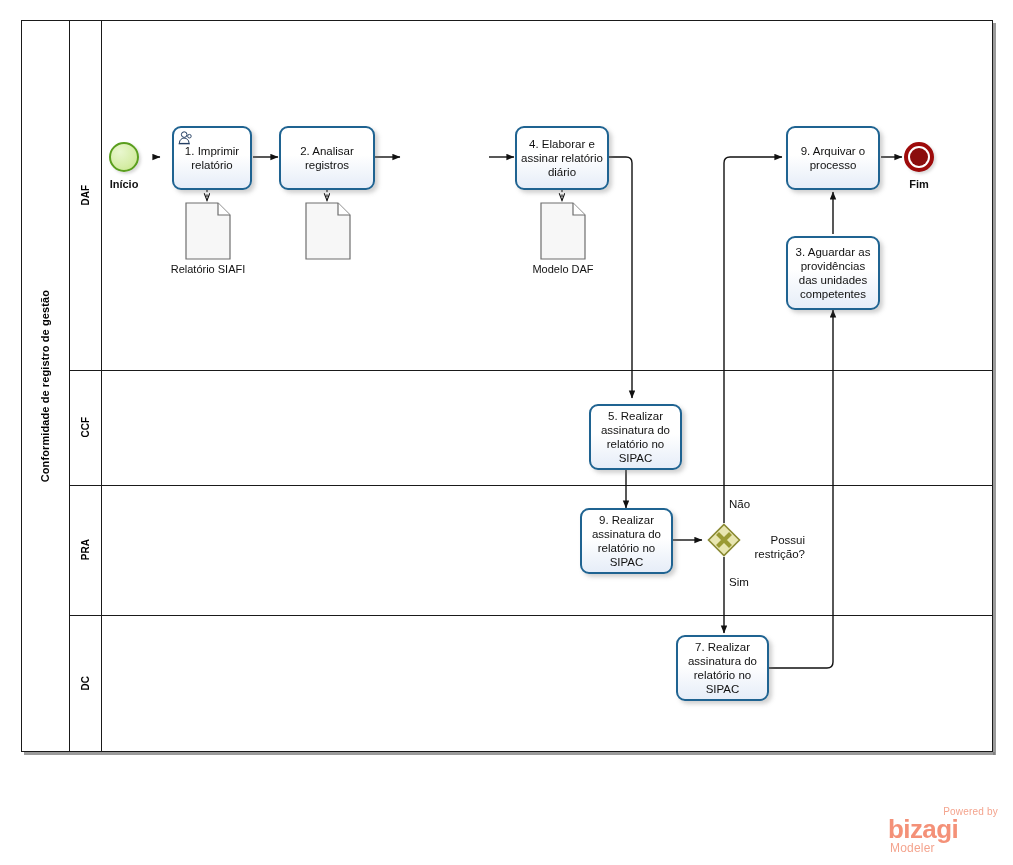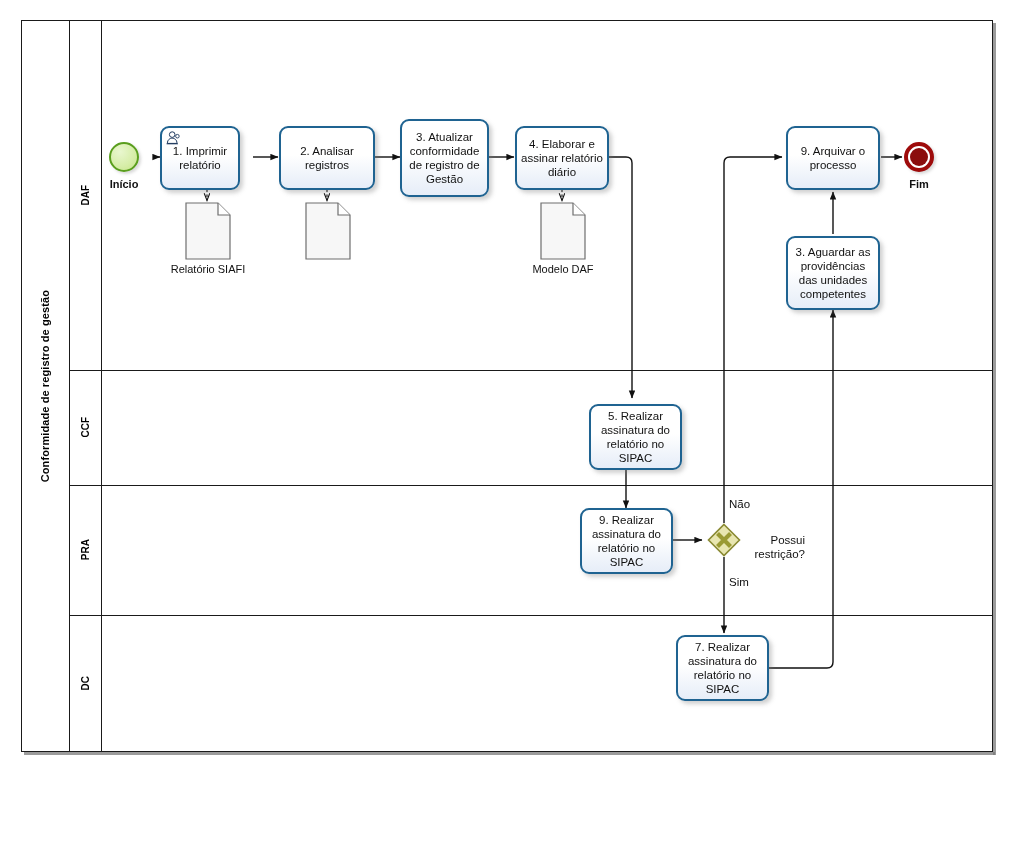--- a/index.html
+++ b/index.html
@@ -309,37 +309,34 @@
       <path d="M562,190 L562,200" marker-end="url(#arwo)"></path>
     </g>
   </svg>
 
   <div class="ev-start" style="left:109px;top:142px;"></div>
   <div class="ev-caption" style="left:94px;top:178px;width:60px;">Início</div>
 
   <div class="ev-end" style="left:904px;top:142px;"></div>
   <div class="ev-caption" style="left:889px;top:178px;width:60px;">Fim</div>
 
-  <div class="task" style="left:160px;top:126px;width:80px;height:64px;align-items:center;">
+  <div class="task" style="left:172px;top:126px;width:80px;height:64px;align-items:center;">
     <svg class="user-icon" viewBox="0 0 16 14">
       <circle cx="6.2" cy="3.6" r="2.8" fill="none" stroke="#1f3a5f" stroke-width="1"></circle>
       <path d="M1.4,12.4 C1.4,8.6 4,7.2 6.2,7.2 C8.4,7.2 11,8.6 11,12.4 Z" fill="none" stroke="#1f3a5f" stroke-width="1"></path>
       <path d="M0.6,12.8 L12,12.8" stroke="#1f3a5f" stroke-width="1"></path>
       <circle cx="11.4" cy="5.2" r="1.8" fill="none" stroke="#1f3a5f" stroke-width="0.9"></circle>
     </svg>
     <span class="tlabel">1. Imprimir relatório</span>
   </div>
 
   <div class="task" style="left:279px;top:126px;width:96px;height:64px;">
     <span class="tlabel">2. Analisar registros</span>
   </div>
 
-  <div class="task" style="left:400px;top:119px;width:89px;height:78px;">
-    <span class="tlabel">3. Atualizar conformidade de registro de Gestão</span>
-  </div>
 
   <div class="task" style="left:515px;top:126px;width:94px;height:64px;">
     <span class="tlabel">4. Elaborar e assinar relatório diário</span>
   </div>
 
   <div class="task" style="left:589px;top:404px;width:93px;height:66px;">
     <span class="tlabel">5. Realizar assinatura do relatório no SIPAC</span>
   </div>
 
   <div class="task" style="left:580px;top:508px;width:93px;height:66px;">
@@ -377,14 +374,19 @@
     <path d="M1,1 L33,1 L45,13 L45,57 L1,57 Z" fill="#f7f7f7" stroke="#6e6e6e" stroke-width="1.2"></path>
     <path d="M33,1 L33,13 L45,13" fill="#ffffff" stroke="#6e6e6e" stroke-width="1.2"></path>
   </svg>
 
   <svg class="doc" viewBox="0 0 46 58" style="left:540px;top:202px;">
     <path d="M1,1 L33,1 L45,13 L45,57 L1,57 Z" fill="#f7f7f7" stroke="#6e6e6e" stroke-width="1.2"></path>
     <path d="M33,1 L33,13 L45,13" fill="#ffffff" stroke="#6e6e6e" stroke-width="1.2"></path>
   </svg>
   <div class="doc-caption" style="left:507px;top:262px;width:112px;">Modelo DAF</div>
 
+  <div class="bizagi">
+    <div class="bz-powered">Powered by</div>
+    <div class="bz-name">bizagi</div>
+    <div class="bz-modeler">Modeler</div>
+  </div>
 
 </div>
 
 </body></html>

